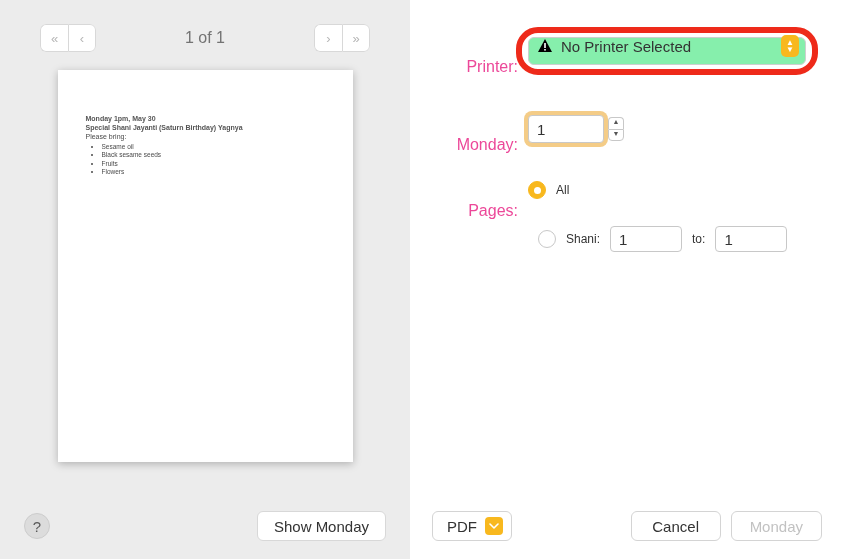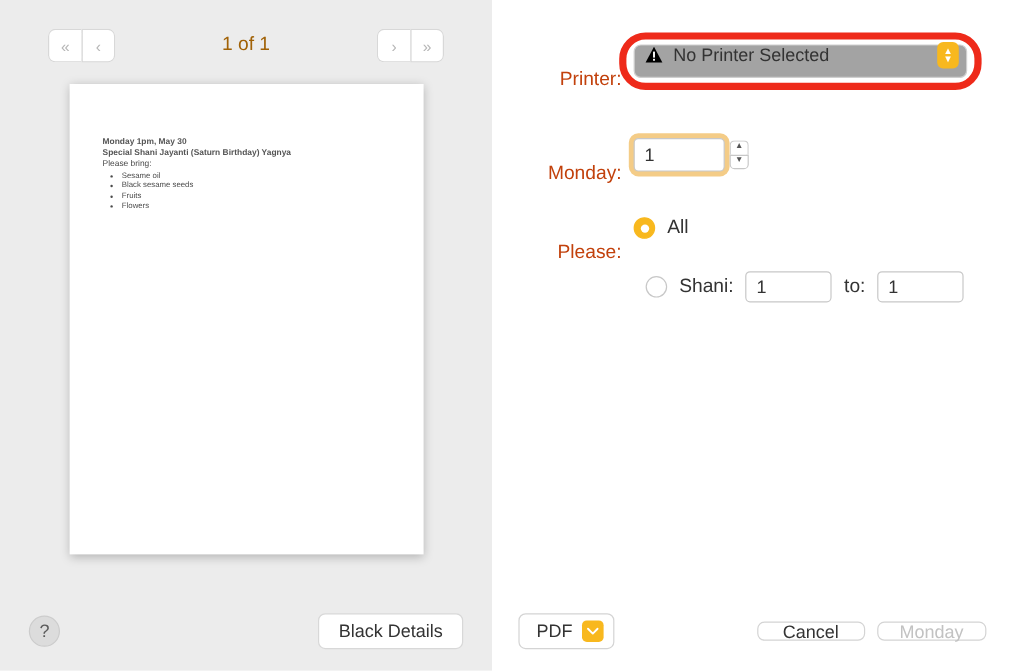--- a/index.html
+++ b/index.html
@@ -41,21 +41,21 @@
     border: 1px solid #d8d8d8;
     display: flex;
     align-items: center;
     justify-content: center;
     color: #b6b6b6;
     font-size: 13px;
     cursor: default;
   }
   .seg .btn:first-child { border-top-left-radius: 6px; border-bottom-left-radius: 6px; border-right: none; }
   .seg .btn:last-child  { border-top-right-radius: 6px; border-bottom-right-radius: 6px; }
-  .page-count { font-size: 16px; color: #a16207; }
+  .page-count { font-size: 16px; color: #737373; }
   .page-wrap {
     flex: 1;
     display: flex;
     align-items: flex-start;
     justify-content: center;
     padding-top: 8px;
   }
   .page {
     width: 295px;
     height: 392px;
@@ -109,39 +109,39 @@
   .row {
     display: flex;
     align-items: center;
     margin-bottom: 16px;
   }
   .lbl {
     width: 96px;
     text-align: right;
     padding-right: 10px;
     font-size: 16px;
-    color: #c2410c;
+    color: #ec4899;
     margin-top: 32px;
   }
   .printer-highlight {
     position: relative;
     display: inline-block;
   }
   .printer-highlight::before {
     content: "";
     position: absolute;
     top: -10px; left: -12px; right: -12px; bottom: -10px;
     border: 6px solid #ee2a1a;
     border-radius: 22px;
     pointer-events: none;
   }
   .printer-select {
     width: 278px;
     height: 28px;
-    background: #a3a3a3;
+    background: #86efac;
     border: 1px solid #cfcfcf;
     border-radius: 6px;
     display: flex;
     align-items: center;
     padding: 0 6px 10px 8px;
     gap: 8px;
     cursor: pointer;
     position: relative;
   }
   .warn-icon svg { display: block; }
@@ -201,21 +201,21 @@
   .radio.checked {
     background: #f8b81e;
     border-color: #f8b81e;
   }
   .radio.checked::after {
     content: "";
     width: 7px; height: 7px;
     background: #fff;
     border-radius: 50%;
   }
-  .radio-label { font-size: 16px; color: #333; }
+  .radio-label { font-size: 12px; color: #333; }
   .range-input {
     width: 72px; height: 26px;
     border: 1px solid #c8c8c8;
     border-radius: 4px;
     padding: 0 8px;
     font-size: 15px;
     color: #333;
     outline: none;
   }
   .pages-sub { margin-left: 106px; }
@@ -242,21 +242,21 @@
   }
   .pdf-chev {
     width: 18px; height: 18px;
     border-radius: 4px;
     background: #f8b81e;
     display:flex;align-items:center;justify-content:center;
     color:#fff;
   }
   .right-footer .gap { flex: 1; }
   .plain-btn {
-    height: 16px;
+    height: 30px;
     min-width: 90px;
     padding: 0 18px;
     background: #fff;
     border: 1px solid #d4d4d4;
     border-radius: 6px;
     font-size: 15px;
     color: #333;
     cursor: pointer;
   }
   .plain-btn.disabled { color: #c2c2c2; cursor: default; }
@@ -296,21 +296,21 @@
         <li>Fruits</li>
         <li>Flowers</li>
       </ul>
     </div>
   </div>
 
   <div class="left-footer">
     <div class="help-btn">
       <span>?</span>
     </div>
-    <button class="show-details">Black Details</button>
+    <button class="show-details">Show Monday</button>
   </div>
 </div>
 
 <div class="right">
 
   <div class="row" style="margin-bottom:28px;">
     <div class="lbl">Printer:</div>
     <span class="printer-highlight">
       <div class="printer-select">
         <span class="warn-icon">
@@ -332,21 +332,21 @@
   <div class="row">
     <div class="lbl">Monday:</div>
     <input class="copies-input" value="1" style="">
     <div class="copies-stepper">
       <div class="sbtn">▲</div>
       <div class="sbtn">▼</div>
     </div>
   </div>
 
   <div class="row" style="margin-bottom:6px;">
-    <div class="lbl">Please:</div>
+    <div class="lbl">Pages:</div>
     <div class="radio-row">
       <div class="radio checked"></div>
       <span class="radio-label">All</span>
     </div>
   </div>
   <div class="radio-row pages-sub">
     <div class="radio"></div>
     <span class="radio-label">Shani:</span>
     <input class="range-input" value="1" style="">
     <span class="radio-label">to:</span>

